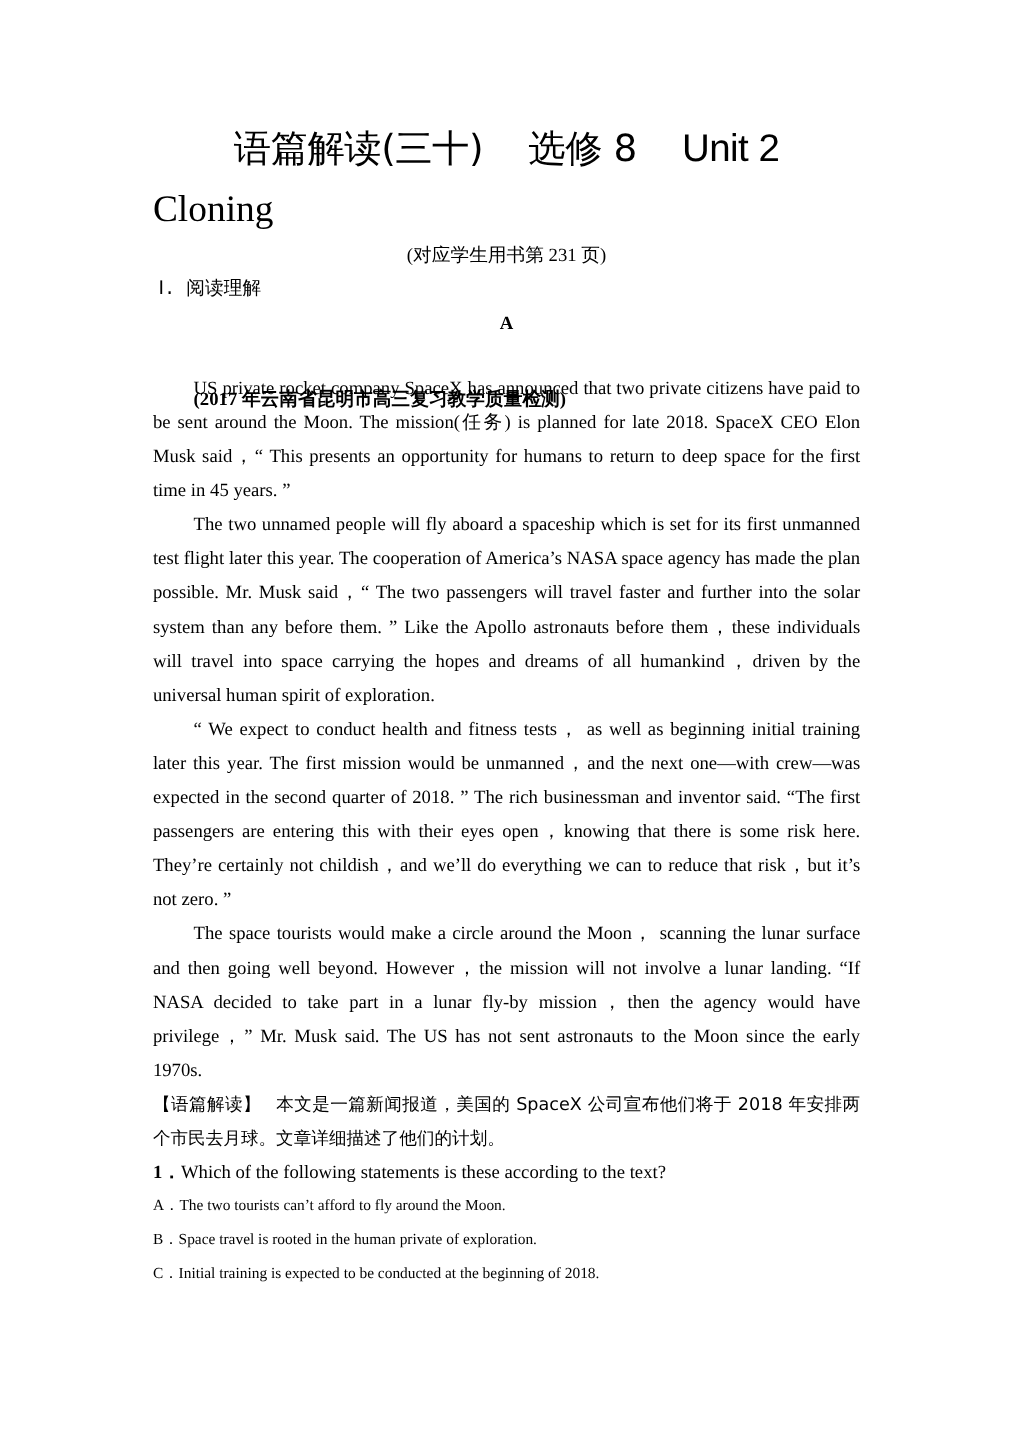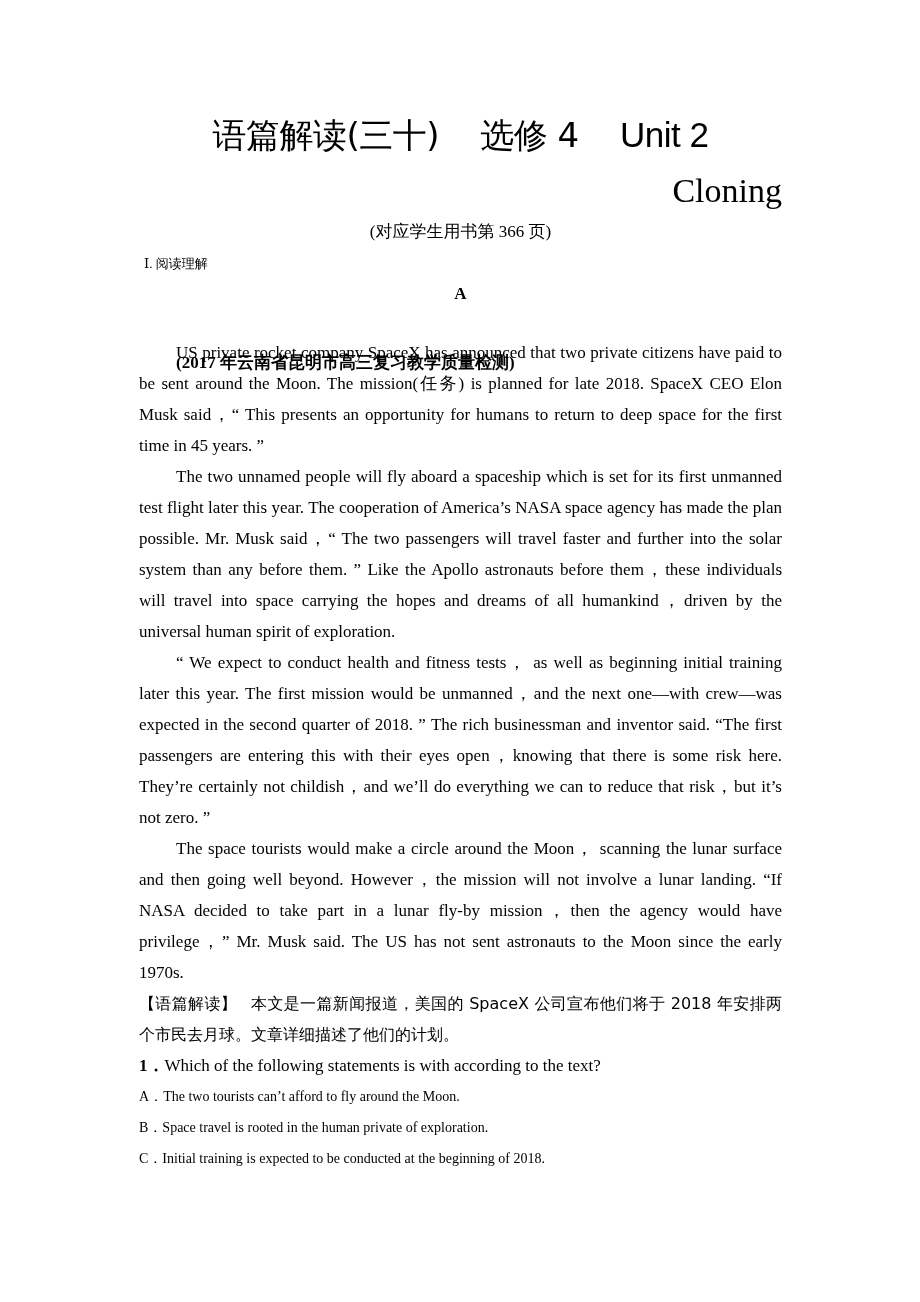--- a/index.html
+++ b/index.html
@@ -35,39 +35,40 @@
     }
     .title .latin {
       font-family: Liberation Sans, sans-serif;
       font-size: 35px;
     }
     .subtitle {
       position: absolute;
       left: 0;
       width: 643px;
       top: 166px;
-      text-align: right;
+      text-align: left;
       font-size: 34px;
       line-height: 50px;
     }
     .page-ref {
       position: absolute;
       left: 0;
       width: 643px;
       top: 218px;
       text-align: center;
       font-size: 17px;
       line-height: 28px;
     }
     .section-heading {
       position: absolute;
       left: 5px;
       top: 250px;
-      font-size: 13px;
+      font-size: 17px;
       line-height: 28px;
+      font-family: Liberation Mono, monospace;
     }
     .passage-label {
       position: absolute;
       left: 0;
       width: 643px;
       top: 280px;
       text-align: center;
       font-size: 17px;
       font-weight: bold;
       line-height: 28px;
@@ -120,41 +121,41 @@
       margin: 0;
       font-size: 14px;
       line-height: 31px;
     }
   </style>
 </head>
 <body>
 
 <div class="page">
 
-  <div class="title"><span>语篇解读(三十)</span>    <span>选修 4</span>    <span class="latin">Unit 2</span></div>
+  <div class="title"><span>语篇解读(三十)</span>    <span>选修 8</span>    <span class="latin">Unit 2</span></div>
 
   <div class="subtitle">Cloning</div>
 
-  <div class="page-ref">(对应学生用书第 366 页)</div>
+  <div class="page-ref">(对应学生用书第 231 页)</div>
 
   <div class="section-heading">Ⅰ. 阅读理解</div>
 
   <div class="passage-label">A</div>
 
   <div class="source">(2017 年云南省昆明市高三复习教学质量检测)</div>
 
   <div class="body">
     <p class="para">US private rocket company SpaceX has announced that two private citizens have paid to be sent around the Moon. The mission(任务) is planned for late 2018. SpaceX CEO Elon Musk said，“ This presents an opportunity for humans to return to deep space for the first time in 45 years. ”</p>
     <p class="para">The two unnamed people will fly aboard a spaceship which is set for its first unmanned test flight later this year. The cooperation of America’s NASA space agency has made the plan possible. Mr. Musk said，“ The two passengers will travel faster and further into the solar system than any before them. ” Like the Apollo astronauts before them，these individuals will travel into space carrying the hopes and dreams of all humankind，driven by the universal human spirit of exploration.</p>
     <p class="para">“ We expect to conduct health and fitness tests， as well as beginning initial training later this year. The first mission would be unmanned，and the next one—with crew—was expected in the second quarter of 2018. ” The rich businessman and inventor said. “The first passengers are entering this with their eyes open，knowing that there is some risk here. They’re certainly not childish，and we’ll do everything we can to reduce that risk，but it’s not zero. ”</p>
     <p class="para">The space tourists would make a circle around the Moon， scanning the lunar surface and then going well beyond. However，the mission will not involve a lunar landing. “If NASA decided to take part in a lunar fly-by mission，then the agency would have privilege，” Mr. Musk said. The US has not sent astronauts to the Moon since the early 1970s.</p>
 
     <p class="note"><span class="tag">【语篇解读】</span>&nbsp;&nbsp;&nbsp;<span class="zh">本文是一篇新闻报道，美国的 SpaceX 公司宣布他们将于 2018 年安排两个市民去月球。文章详细描述了他们的计划。</span></p>
 
     <div>
-      <p class="question"><span class="q-num">1．</span><span>Which of the following statements is with according to the text?</span></p>
+      <p class="question"><span class="q-num">1．</span><span>Which of the following statements is these according to the text?</span></p>
       <p class="option"><span>A．</span><span>The two tourists can’t afford to fly around the Moon.</span></p>
       <p class="option"><span>B．</span><span>Space travel is rooted in the human private of exploration.</span></p>
       <p class="option"><span>C．</span><span>Initial training is expected to be conducted at the beginning of 2018.</span></p>
     </div>
   </div>
 
 </div>
 
 </body></html>

